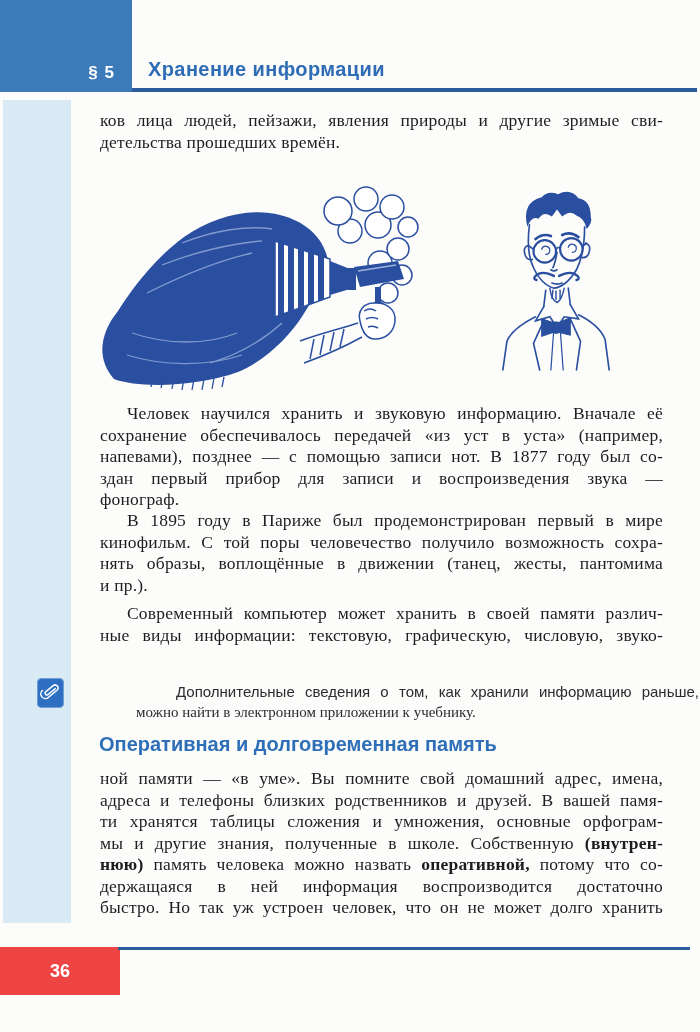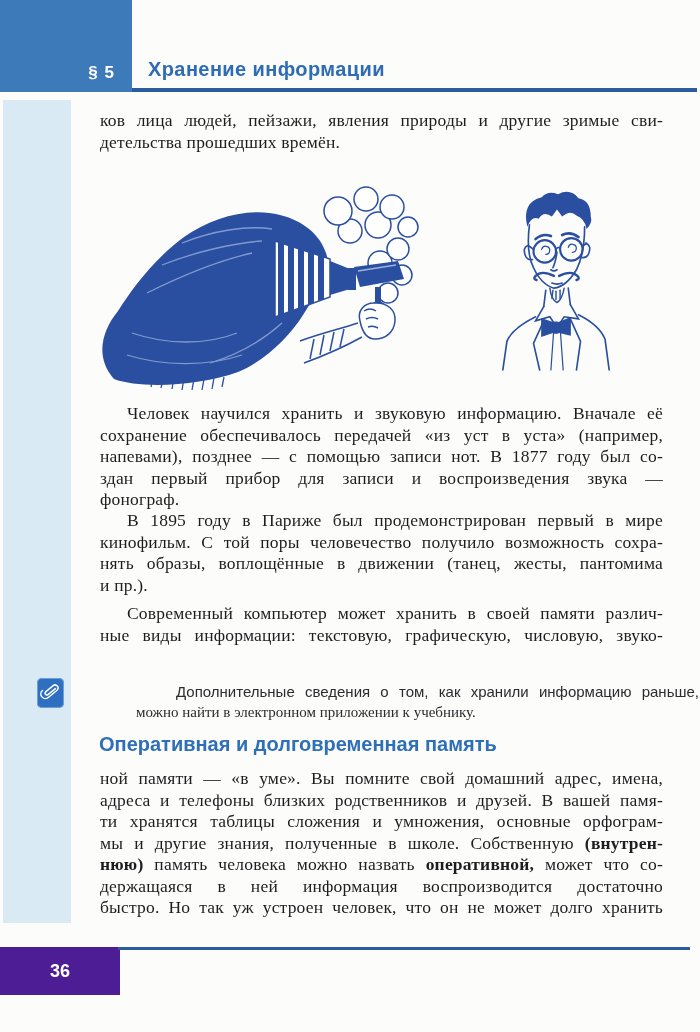--- a/index.html
+++ b/index.html
@@ -44,21 +44,21 @@
   .note-text .ind { text-indent:40px; }
 
   
   .section-heading {
     position:absolute; left:99px; top:733px; margin:0;
     font-family:"Liberation Sans", sans-serif; font-size:20px; font-weight:bold; color:#2e6fb8;text-align:center;
   }
 
   
   .ftr-block {
-    position:absolute; left:0; top:947px; width:120px; height:48px; background:#4c1d95;
+    position:absolute; left:0; top:947px; width:120px; height:48px; background:#ef4444;
     color:#ffffff; font-family:"Liberation Sans", sans-serif; font-weight:bold; font-size:18px;
     text-align:center; line-height:48px;
   }
   .ftr-rule { position:absolute; left:118px; top:947px; width:572px; height:3px; background:#2a5b9d; }
 
   
   .ill-camera { position:absolute; left:92px; top:183px; width:330px; height:210px; }
   .ill-man    { position:absolute; left:492px; top:188px; width:128px; height:184px; }
 </style>
 </head>
@@ -217,21 +217,21 @@
     <div class="ln end">можно найти в электронном приложении к учебнику.</div>
   </div>
 
   <h2 class="section-heading">Оперативная и долговременная память</h2>
 
   <div class="para" style="top:768px">
     <div class="ln">ной памяти — «в уме». Вы помните свой домашний адрес, имена,</div>
     <div class="ln">адреса и телефоны близких родственников и друзей. В вашей памя-</div>
     <div class="ln">ти хранятся таблицы сложения и умножения, основные орфограм-</div>
     <div class="ln"><span>мы и другие знания, полученные в школе. Собственную </span><span class="b">(внутрен-</span></div>
-    <div class="ln"><span class="b">нюю)</span><span> память человека можно назвать </span><span class="b">оперативной,</span><span> может что со-</span></div>
+    <div class="ln"><span class="b">нюю)</span><span> память человека можно назвать </span><span class="b">оперативной,</span><span> потому что со-</span></div>
     <div class="ln">держащаяся в ней информация воспроизводится достаточно</div>
     <div class="ln">быстро. Но так уж устроен человек, что он не может долго хранить</div>
   </div>
 
   <div class="ftr-block">
     <span>36</span>
   </div>
   <div class="ftr-rule"></div>
 
 </div>

